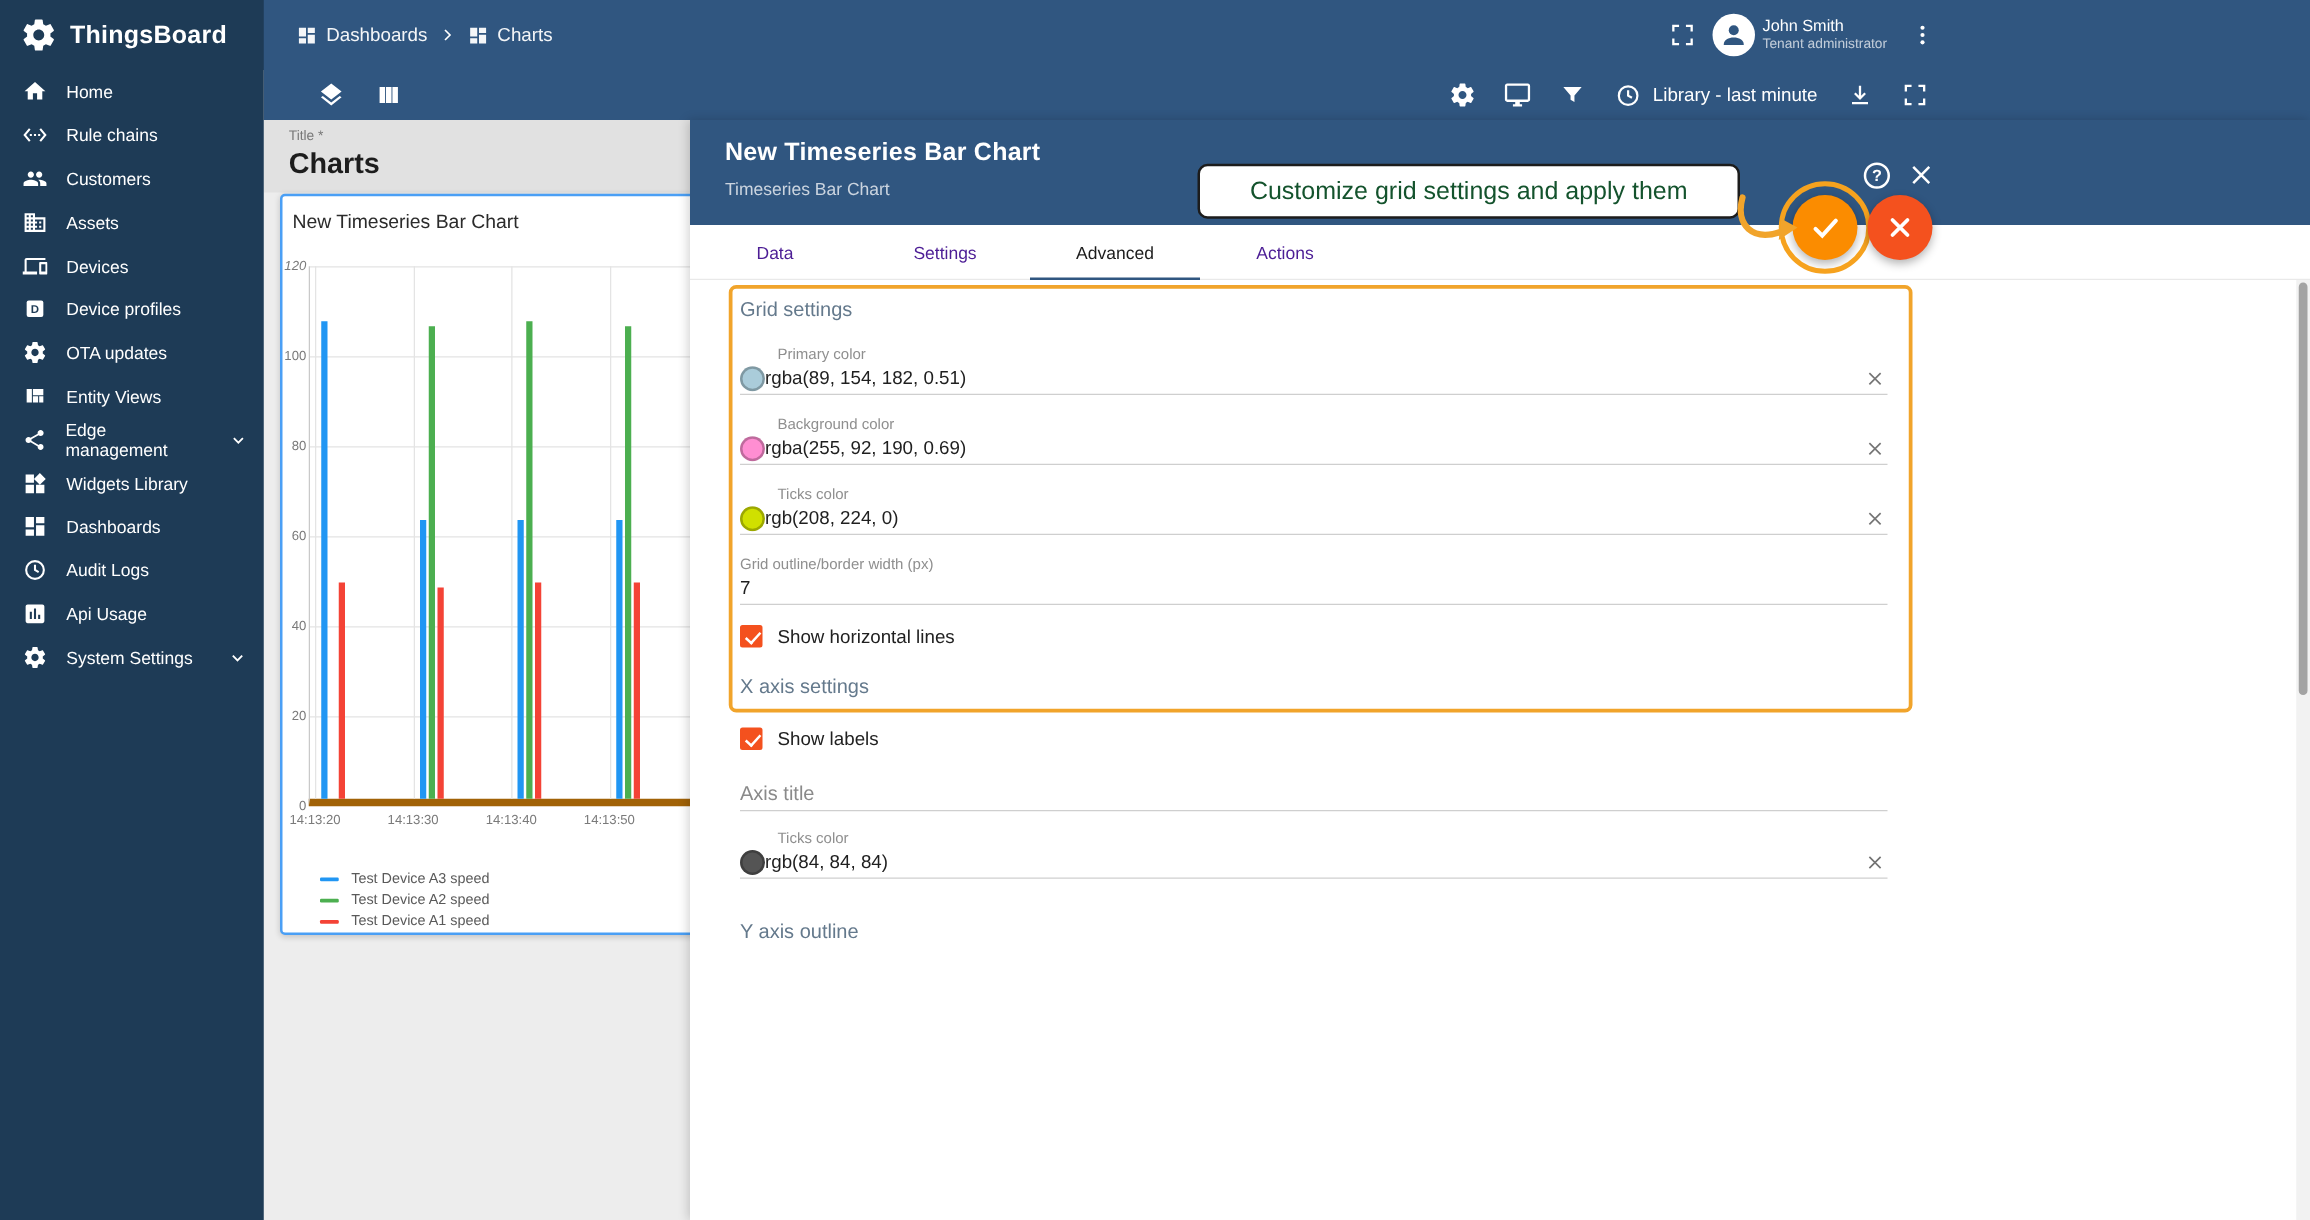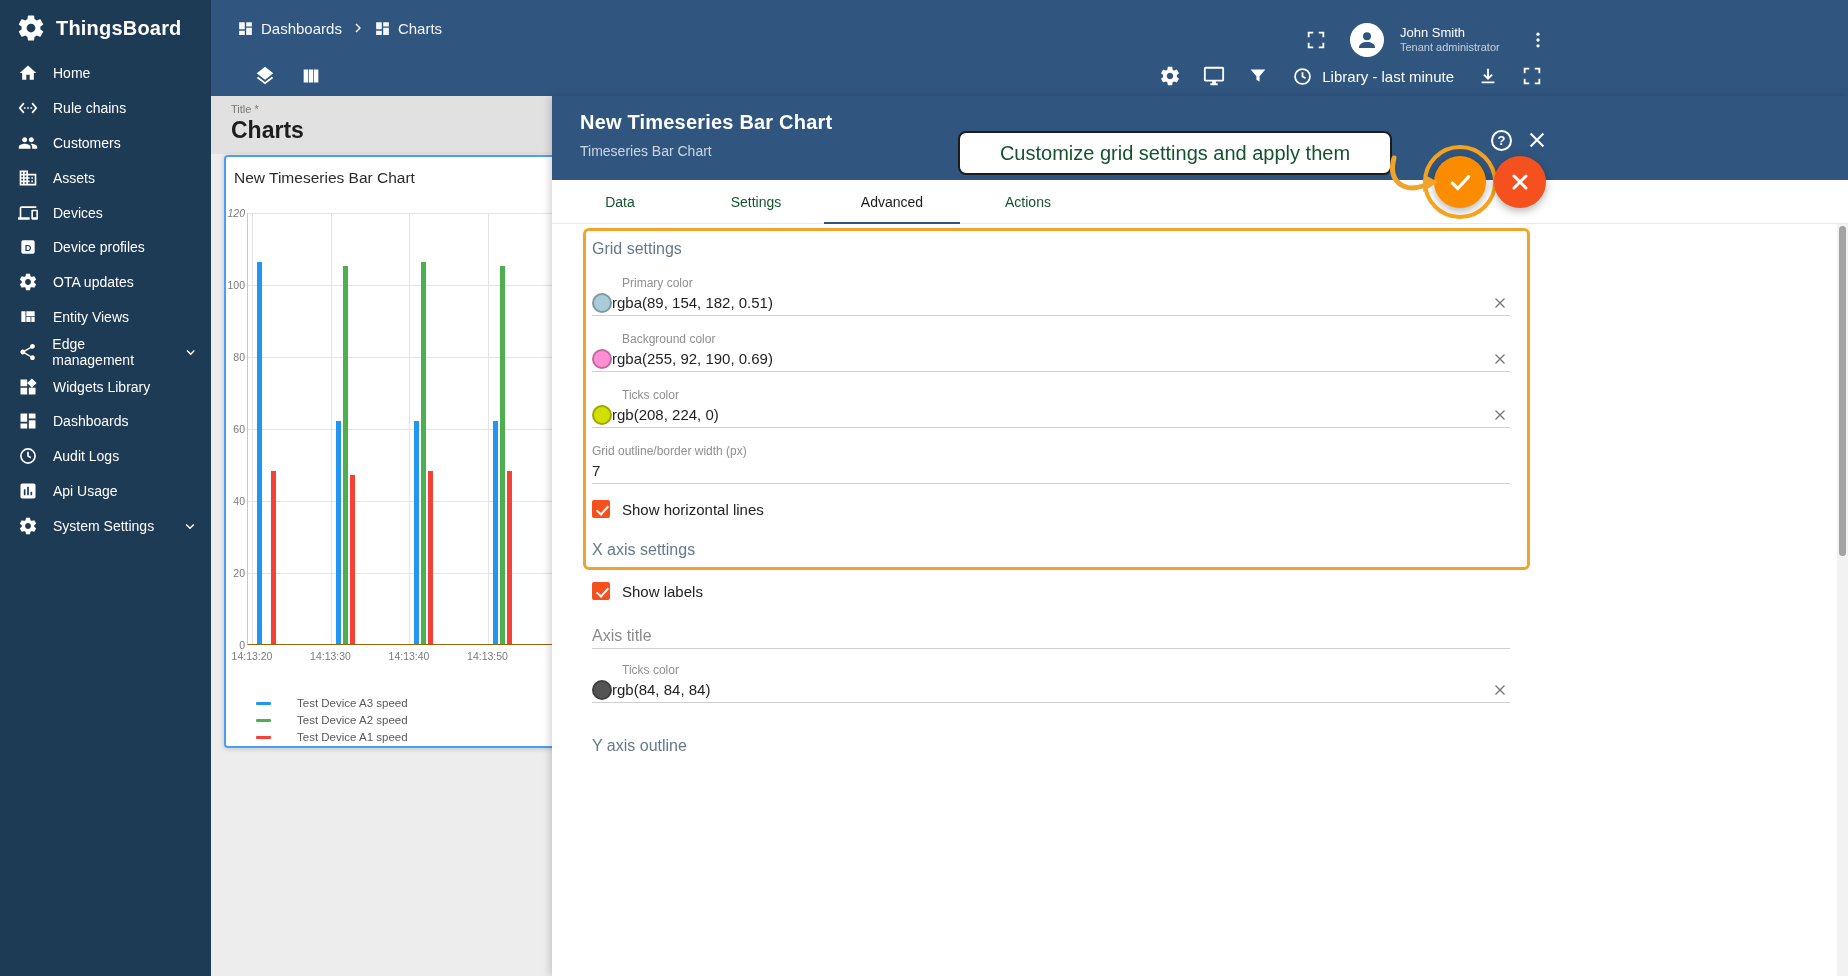--- a/index.html
+++ b/index.html
@@ -11,21 +11,21 @@
   svg.ic { display:block; color:#fff; }
   .fillic { fill:currentColor; }
 
   
   .topbar { position:absolute; left:0; top:0; width:1848px; height:56px; background:#305680; z-index:15; }
   .logo-block { position:absolute; left:0; top:0; width:211px; height:56px; background:#1e3b56;
     display:flex; align-items:center; padding-left:16px; gap:10px; cursor:pointer; }
   .logo-text { color:#fff; font-size:20px; font-weight:bold; letter-spacing:.2px; }
   .breadcrumb { position:absolute; left:237px; top:0; height:56px; display:flex; align-items:center; gap:8px; color:#fff; }
   .crumb { display:flex; align-items:center; gap:7px; font-size:15px; cursor:pointer; opacity:.95; }
-  .topbar-right { position:absolute; right:292px; top:12px; height:56px; display:flex; align-items:center; gap:16px;justify-content:center; }
+  .topbar-right { position:absolute; right:292px; top:0; height:56px; display:flex; align-items:center; gap:6px;justify-content:center; }
   .icon-btn { width:36px; height:36px; display:flex; align-items:center; justify-content:center; cursor:pointer; }
   .avatar { width:34px; height:34px; border-radius:50%; background:#fff; display:flex; align-items:center; justify-content:center; cursor:pointer; }
   .user-text { color:#fff; line-height:1.25; width:104px; }
   .user-name { font-size:13px; }
   .user-role { font-size:11px; opacity:.7; }
 
   
   .sidebar { position:absolute; left:0; top:56px; width:211px; height:920px; background:#1e3b56; z-index:14; }
   .side-item { height:34.8px; display:flex; align-items:center; padding-left:18px; gap:15px;
     color:#fff; font-size:14px; cursor:pointer; }
@@ -44,39 +44,39 @@
   .title-label { font-size:11px; color:#787878; }
   .title-value { font-size:23px; font-weight:bold; color:#1d1d1d; margin-top:2px; }
 
   .widget-card { position:absolute; left:13px; top:59px; width:600px; height:593px; background:#fff;
     border:2px solid #4a9ff5; border-radius:4px; box-shadow:0 1px 5px rgba(0,0,0,.18); overflow:hidden; cursor:pointer; }
   .widget-title { position:absolute; left:8px; top:12px; font-size:15.5px; color:#2b2b2b; }
   .chart { position:absolute; left:4px; top:56px; width:590px; height:470px; }
   .ylabels { position:absolute; left:0; top:0; width:15px; height:432px; }
   .ytick { position:absolute; right:0; font-size:10.5px; color:#7a7a7a; white-space:nowrap; }
   .plot { position:absolute; left:17px; top:0; width:560px; height:432px;
-    border-left:1px solid #c9c9c9; border-bottom:1px solid #a16207; }
+    border-left:1px solid #c9c9c9; border-bottom:6px solid #a16207; }
   .hgrid { position:absolute; left:0; width:100%; height:1px; background:#e4e4e4; }
   .vgrid { position:absolute; top:0; width:1px; height:100%; background:#e4e4e4; }
   .xtick { position:absolute; top:437px; width:56px; margin-left:-28px; text-align:center; font-size:10.5px; color:#7a7a7a; }
   .bar { position:absolute; bottom:0; width:5px; }
   .legend { position:absolute; left:30px; top:540px; }
-  .legend-row { display:flex; align-items:center; margin-bottom:5px; cursor:pointer;gap:16px; }
+  .legend-row { display:flex; align-items:center; margin-bottom:5px; cursor:pointer; }
   .legend-line { width:15px; height:3px; border-radius:1px; }
   .legend-label { margin-left:10px; font-size:11.5px; color:#5a5a5a; }
 
   
   .dialog { position:absolute; left:552px; top:96px; width:1296px; height:880px; background:#fff;
     z-index:20; box-shadow:-2px 0 8px rgba(0,0,0,.18); }
   .dialog-header { height:84px; background:#305680; color:#fff; padding:15px 0 0 28px; }
   .dlg-title { font-size:20px; font-weight:bold; letter-spacing:.2px; }
   .dlg-subtitle { font-size:14px; color:rgba(255,255,255,.75); margin-top:9px; }
   .dialog-tabs { height:44px; display:flex; border-bottom:1px solid #e9e9e9; background:#fff; }
   .tab { width:136px; height:44px; display:flex; align-items:center; justify-content:center;
-    font-size:14px; color:#14532d; position:relative; cursor:pointer; }
+    font-size:14px; color:#4c1d95; position:relative; cursor:pointer; }
   .tab.on { color:#1c1c1c; }
   .tab.on::after { content:""; position:absolute; bottom:0; left:0; right:0; height:2px; background:#305680; }
   .dialog-content { position:absolute; left:0; top:128px; width:1296px; height:752px; overflow:hidden; padding:4px 0 0 40px; }
 
   .sec-heading { font-size:16px; color:#64798c; height:20px; }
   .field { width:918px; }
   .f-label { font-size:12px; color:#8f8f8f; height:14px; }
   .ind { margin-left:30px; }
   .f-row { display:flex; align-items:center; height:26px; border-bottom:1px solid #cfcfcf; cursor:text; }
   .f-value { flex:1; font-size:15px; color:#1f1f1f; }

